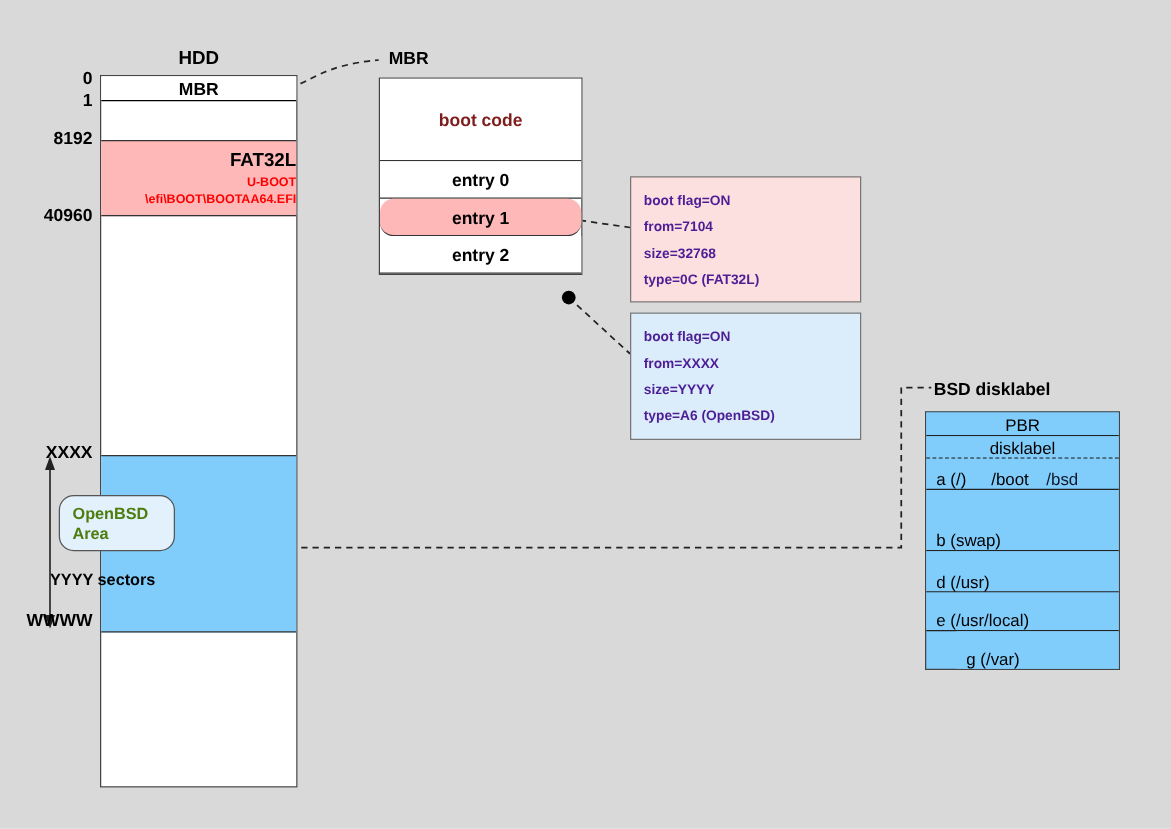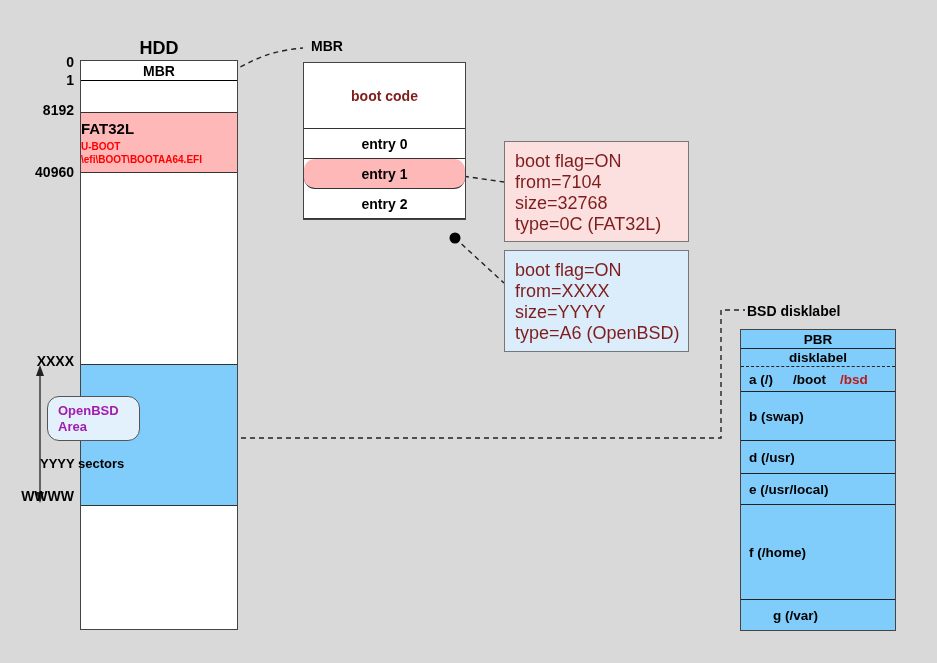--- a/index.html
+++ b/index.html
@@ -19,47 +19,47 @@
   #plate{
     position:absolute;left:0;top:0;width:929px;height:655px;
     background:#d9d9d9;
   }
   .abs{position:absolute;}
   svg.layer{position:absolute;left:0;top:0;width:937px;height:663px;pointer-events:none;}
 
   
   #hdd-title{
     left:80px;top:38px;width:158px;
-    text-align:center;font-size:18px;font-weight:bold;color:#000;
+    text-align:center;font-size:15px;font-weight:bold;color:#000;
   }
   #hdd-bar{
     left:80px;top:60px;width:158px;height:570px;
     background:#ffffff;border:1.5px solid #444;box-sizing:border-box;
   }
   .hdd-seg{position:absolute;left:0;width:100%;box-sizing:border-box;}
   #seg-mbr{top:0;height:20px;border-bottom:1.5px solid #000;background:#fff;
     display:flex;align-items:center;justify-content:center;}
   #seg-mbr .lbl{font-size:14px;font-weight:bold;}
   #seg-fat{top:51px;height:61px;background:#ffb8b8;border-top:1.5px solid #333;border-bottom:1.5px solid #333;
-    display:flex;flex-direction:column;align-items:flex-start;justify-content:center;}
+    display:flex;flex-direction:column;align-items:flex-end;justify-content:center;}
   #seg-fat .fat-title{font-size:15px;font-weight:bold;color:#000;margin-bottom:3px;}
   #seg-fat .fat-sub{font-size:10px;font-weight:bold;color:#ff0000;line-height:13px;}
   #seg-openbsd{top:303px;height:142px;background:#80ccfa;border-top:1.2px solid #333;border-bottom:1.2px solid #333;}
 
   
   .tick{position:absolute;text-align:right;width:72px;left:2px;font-size:14px;font-weight:bold;color:#000;}
 
   
   #openbsd-box{
     left:47px;top:396px;width:93px;height:45px;
     background:#e2f1fb;border:1.2px solid #555;border-radius:12px;
     display:flex;flex-direction:column;justify-content:center;
     padding-left:10px;box-sizing:border-box;
   }
-  #openbsd-box span{font-size:13px;font-weight:bold;line-height:16px;color:#a21caf;}
+  #openbsd-box span{font-size:13px;font-weight:bold;line-height:16px;color:#4d7c0f;}
   #yyyy-label{left:40px;top:456px;font-size:13px;font-weight:bold;}
 
   
   #mbr-label{left:311px;top:38px;font-size:14px;font-weight:bold;}
   #mbr-table{
     left:303px;top:62px;width:163px;
     border:1.5px solid #444;box-sizing:border-box;background:#fff;
   }
   .mbr-row{
     height:30px;border-bottom:1.2px solid #333;box-sizing:border-box;
@@ -69,42 +69,42 @@
   .mbr-row.bootcode{height:66px;color:#7f1d1d;}
   .mbr-row.pink{background:#ffb8b8;border-radius:11px;}
   .mbr-row.blue{background:#80ccfa;}
   .mbr-row.last{border-bottom:none;}
 
   
   .callout{
     border:1.2px solid #777;box-sizing:border-box;
     padding:9px 0 0 10px;
   }
-  .callout div{font-size:18px;font-weight:normal;color:#7f1d1d;line-height:21px;}
+  .callout div{font-size:11px;font-weight:bold;color:#4c1d95;line-height:21px;}
   #callout-fat{left:504px;top:141px;width:185px;height:101px;background:#fce0e0;}
   #callout-bsd{left:504px;top:250px;width:185px;height:102px;background:#dbecfa;}
 
   
   #bsd-label{left:747px;top:303px;font-size:14px;font-weight:bold;}
   #bsd-panel{
     left:740px;top:329px;width:156px;
     border:1.5px solid #444;box-sizing:border-box;background:#80ccfa;
   }
   .bsd-row{
     border-bottom:1.2px solid #222;box-sizing:border-box;background:#80ccfa;
-    display:flex;align-items:center;font-size:13.5px;font-weight:bold;color:#000;
+    display:flex;align-items:flex-end;font-size:13.5px;font-weight:normal;color:#000;
     padding-left:8px;position:relative;
   }
   .bsd-row.center{justify-content:center;padding-left:0;}
   .bsd-row.dashedbottom{border-bottom:1.3px dashed #222;}
   .bsd-row.last{border-bottom:none;margin-left:24px;}
   .bsd-a{gap:0px;}
   .bsd-a .p1{margin-right:20px;}
   .bsd-a .p2{margin-right:14px;}
-  .bsd-a .p3{color:#b91c1c;}
+  .bsd-a .p3{color:#0f172a;}
 </style>
 </head>
 <body>
 
 <div id="canvas">
   <div id="plate"></div>
 
   <svg class="layer">
 
     <path d="M232,70 C248,66 258,52 303,48" fill="none" stroke="#222" stroke-width="1.4" stroke-dasharray="5,4"></path>
@@ -196,20 +196,17 @@
     </div>
     <div class="bsd-row" style="height:49px">
       <span>b (swap)</span>
     </div>
     <div class="bsd-row" style="height:33px">
       <span>d (/usr)</span>
     </div>
     <div class="bsd-row" style="height:31px">
       <span>e (/usr/local)</span>
     </div>
-    <div class="bsd-row" style="height:95px">
-      <span>f (/home)</span>
-    </div>
     <div class="bsd-row last" style="height:30px">
       <span>g (/var)</span>
     </div>
   </div>
 </div>
 
 </body></html>

